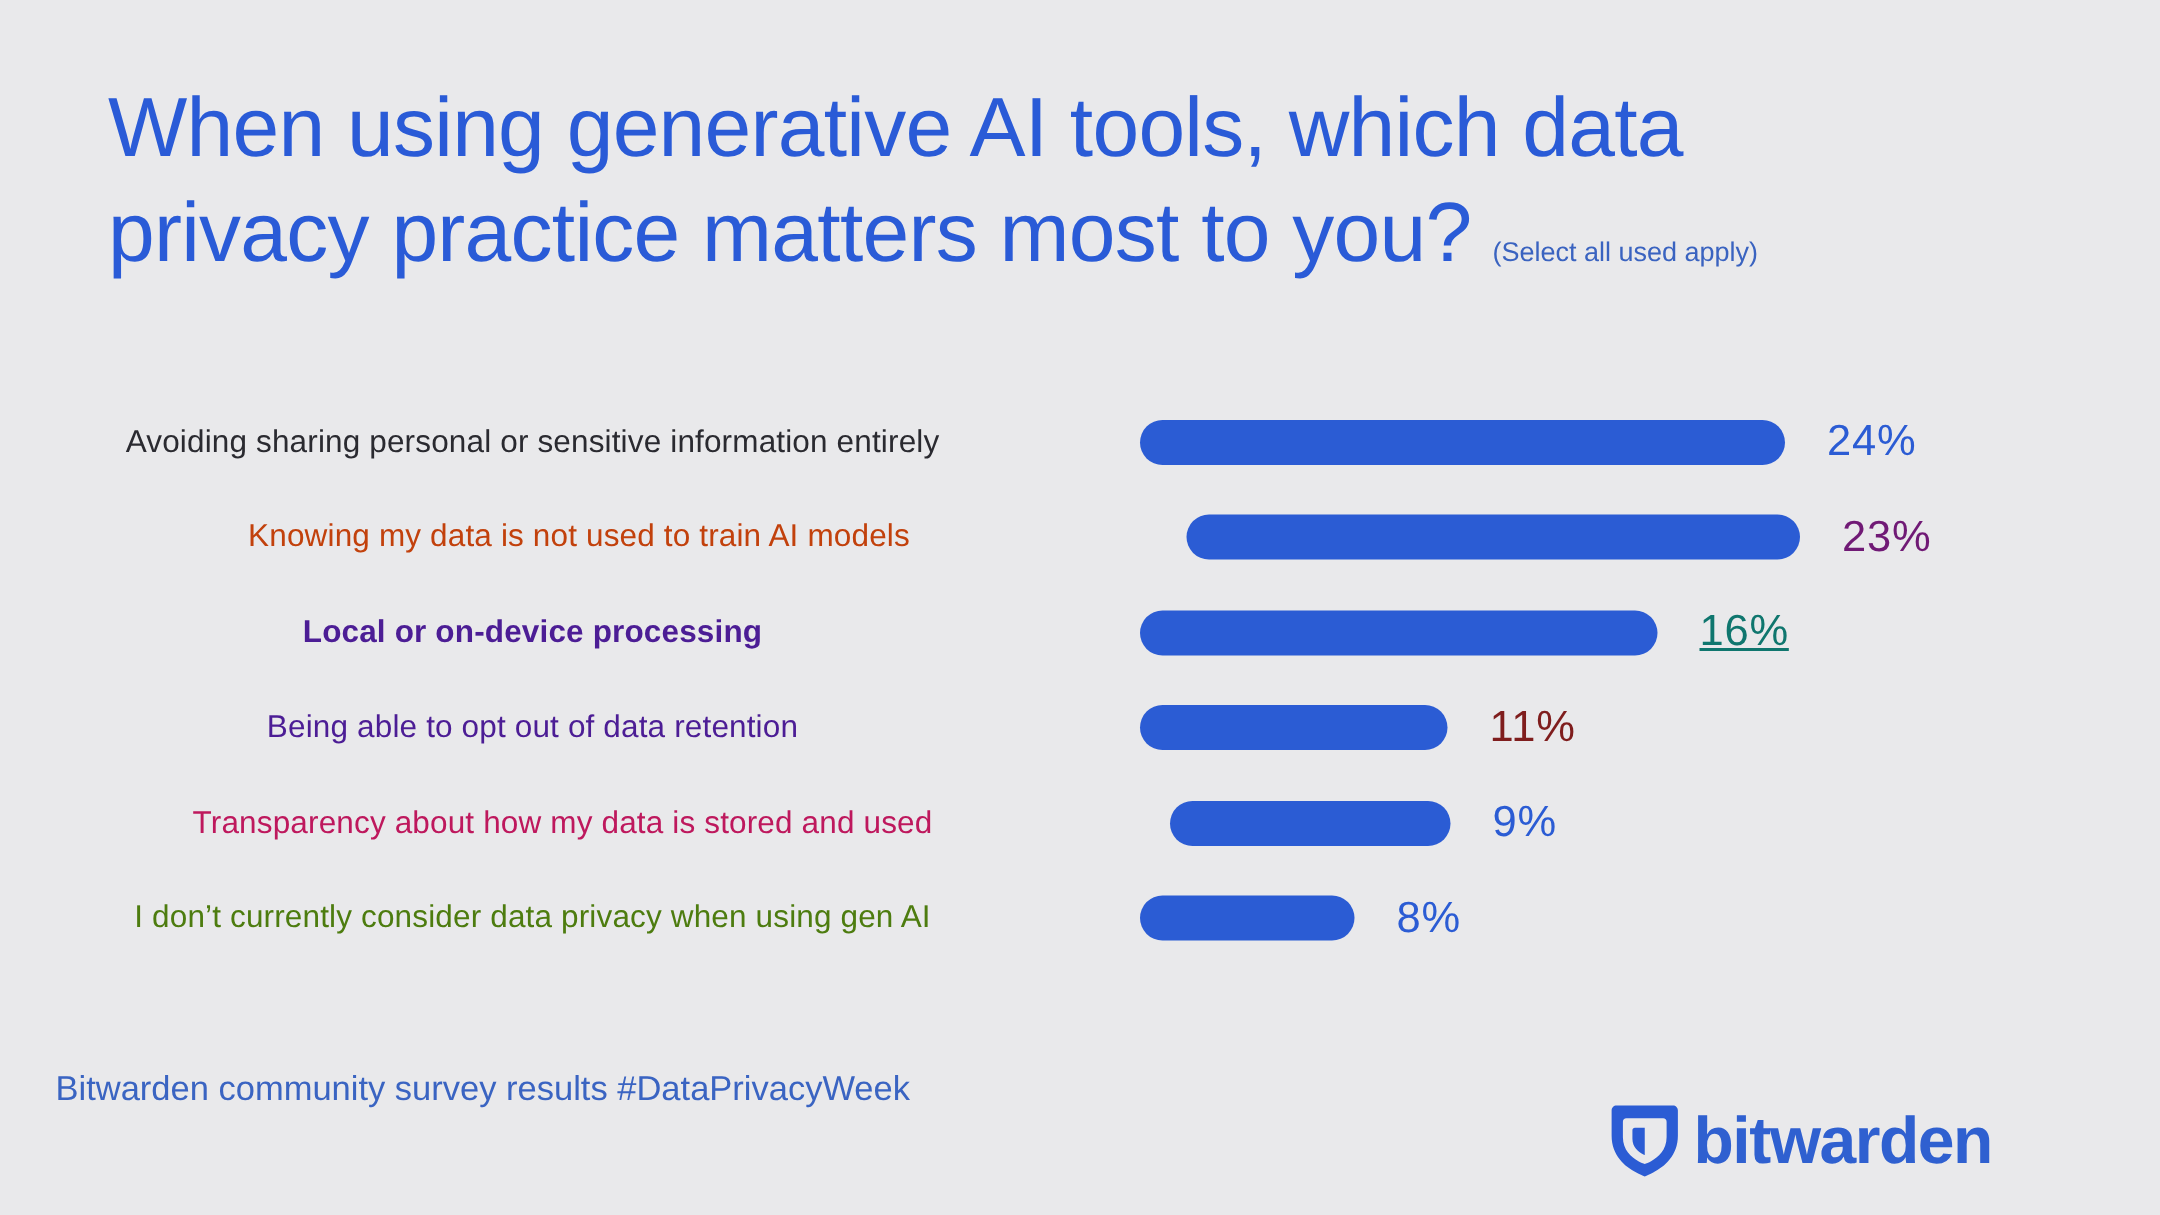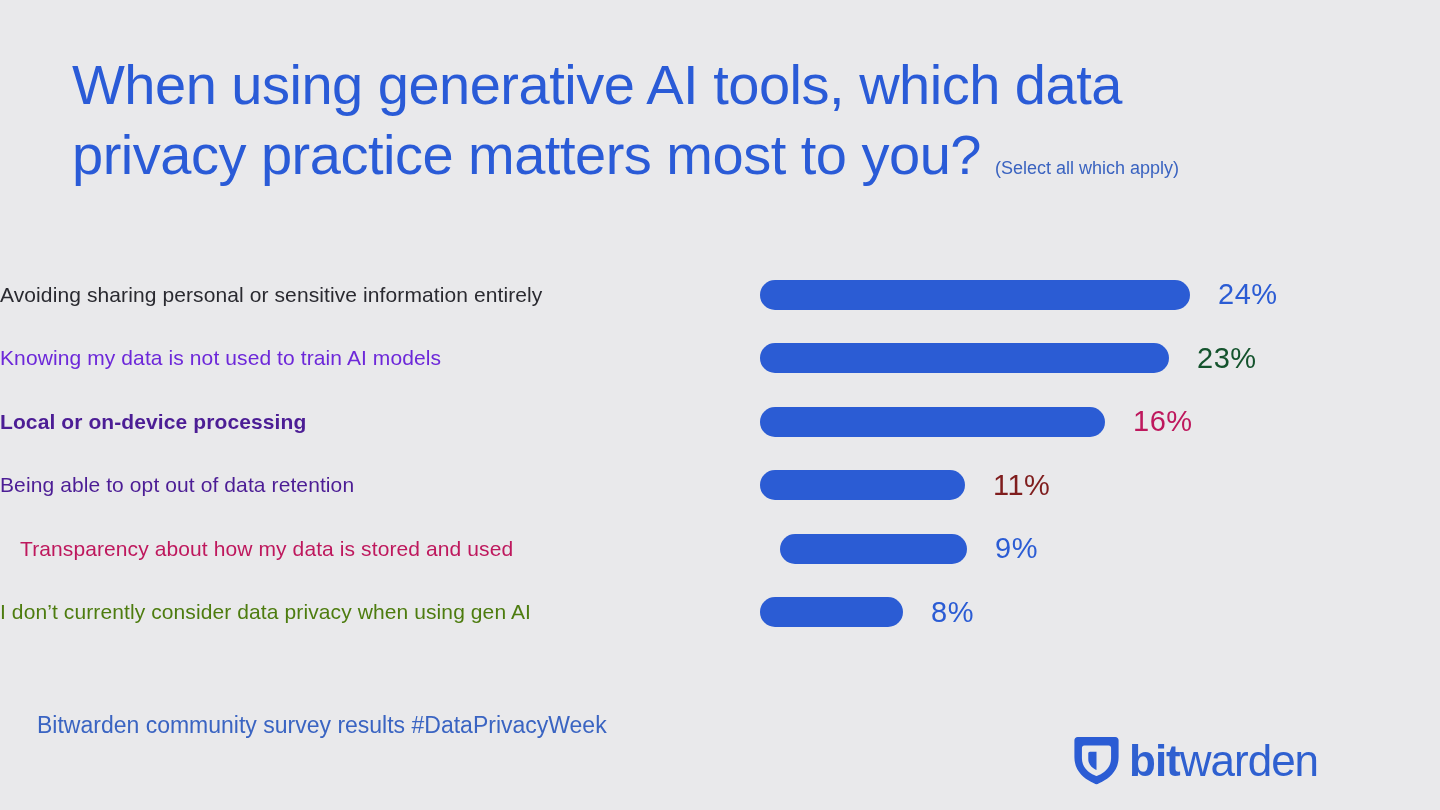--- a/index.html
+++ b/index.html
@@ -36,21 +36,21 @@
     width: 1440px;
   }
   .row {
     display: flex;
     align-items: center;
     height: 63.5px;
   }
   .row-label {
     width: 710px;
     flex: none;
-    text-align: left;
+    text-align: center;
     font-size: 21px;
     letter-spacing: 0.1px;
   }
   .row-bar {
     height: 30px;
     border-radius: 15px;
     margin-left: 50px;
     flex: none;
   }
   .row-value {
@@ -75,44 +75,44 @@
   }
   .logo-icon { width: 47px; height: 56px; display: block; }
   .logo-text {
     margin-left: 9px;
     font-size: 44px;
     letter-spacing: -1px;
     color: #2f60d0;
     line-height: 56px;
   }
   .logo-bold { font-weight: 700; }
-  .logo-light { font-weight: 400; }
+  .logo-light { font-weight: 700; }
 </style>
 </head>
 <body>
 
 <div class="slide">
 
-  <h1 class="title" style="color: rgb(42, 91, 215);"><span>When using generative AI tools, which data</span><br><span>privacy practice matters most to you?</span><span class="title-note">(Select all which apply)</span></h1>
+  <h1 class="title" style="color: rgb(42, 91, 215);"><span>When using generative AI tools, which data</span><br><span>privacy practice matters most to you?</span><span class="title-note">(Select all used apply)</span></h1>
 
   <div class="chart" id="chart">
       <div class="row">
         <div class="row-label" style="color: rgb(42, 42, 48);">Avoiding sharing personal or sensitive information entirely</div>
         <div class="row-bar" style="width: 430px; background: rgb(43, 92, 212);"></div>
         <div class="row-value" style="color: rgb(43, 92, 212);">24%</div>
       </div>
       <div class="row">
-        <div class="row-label" style="color: #6d28d9;">Knowing my data is not used to train AI models</div>
+        <div class="row-label" style="color: #c2410c; margin-left: 31px;">Knowing my data is not used to train AI models</div>
         <div class="row-bar" style="width: 409px; background: rgb(43, 92, 212);"></div>
-        <div class="row-value" style="color: #14532d;">23%</div>
+        <div class="row-value" style="color: #701a75;">23%</div>
       </div>
       <div class="row">
         <div class="row-label" style="color: #4c1d95; font-weight: bold;">Local or on-device processing</div>
         <div class="row-bar" style="width: 345px; background: rgb(43, 92, 212);"></div>
-        <div class="row-value" style="color: #be185d;">16%</div>
+        <div class="row-value" style="color: #0f766e; text-decoration: underline;">16%</div>
       </div>
       <div class="row">
         <div class="row-label" style="color: #4c1d95;">Being able to opt out of data retention</div>
         <div class="row-bar" style="width: 205px; background: rgb(43, 92, 212);"></div>
         <div class="row-value" style="color: #7f1d1d;">11%</div>
       </div>
       <div class="row">
         <div class="row-label" style="color: #be185d; margin-left: 20px;">Transparency about how my data is stored and used</div>
         <div class="row-bar" style="width: 187px; background: rgb(43, 92, 212);"></div>
         <div class="row-value" style="color: rgb(43, 92, 212);">9%</div>

